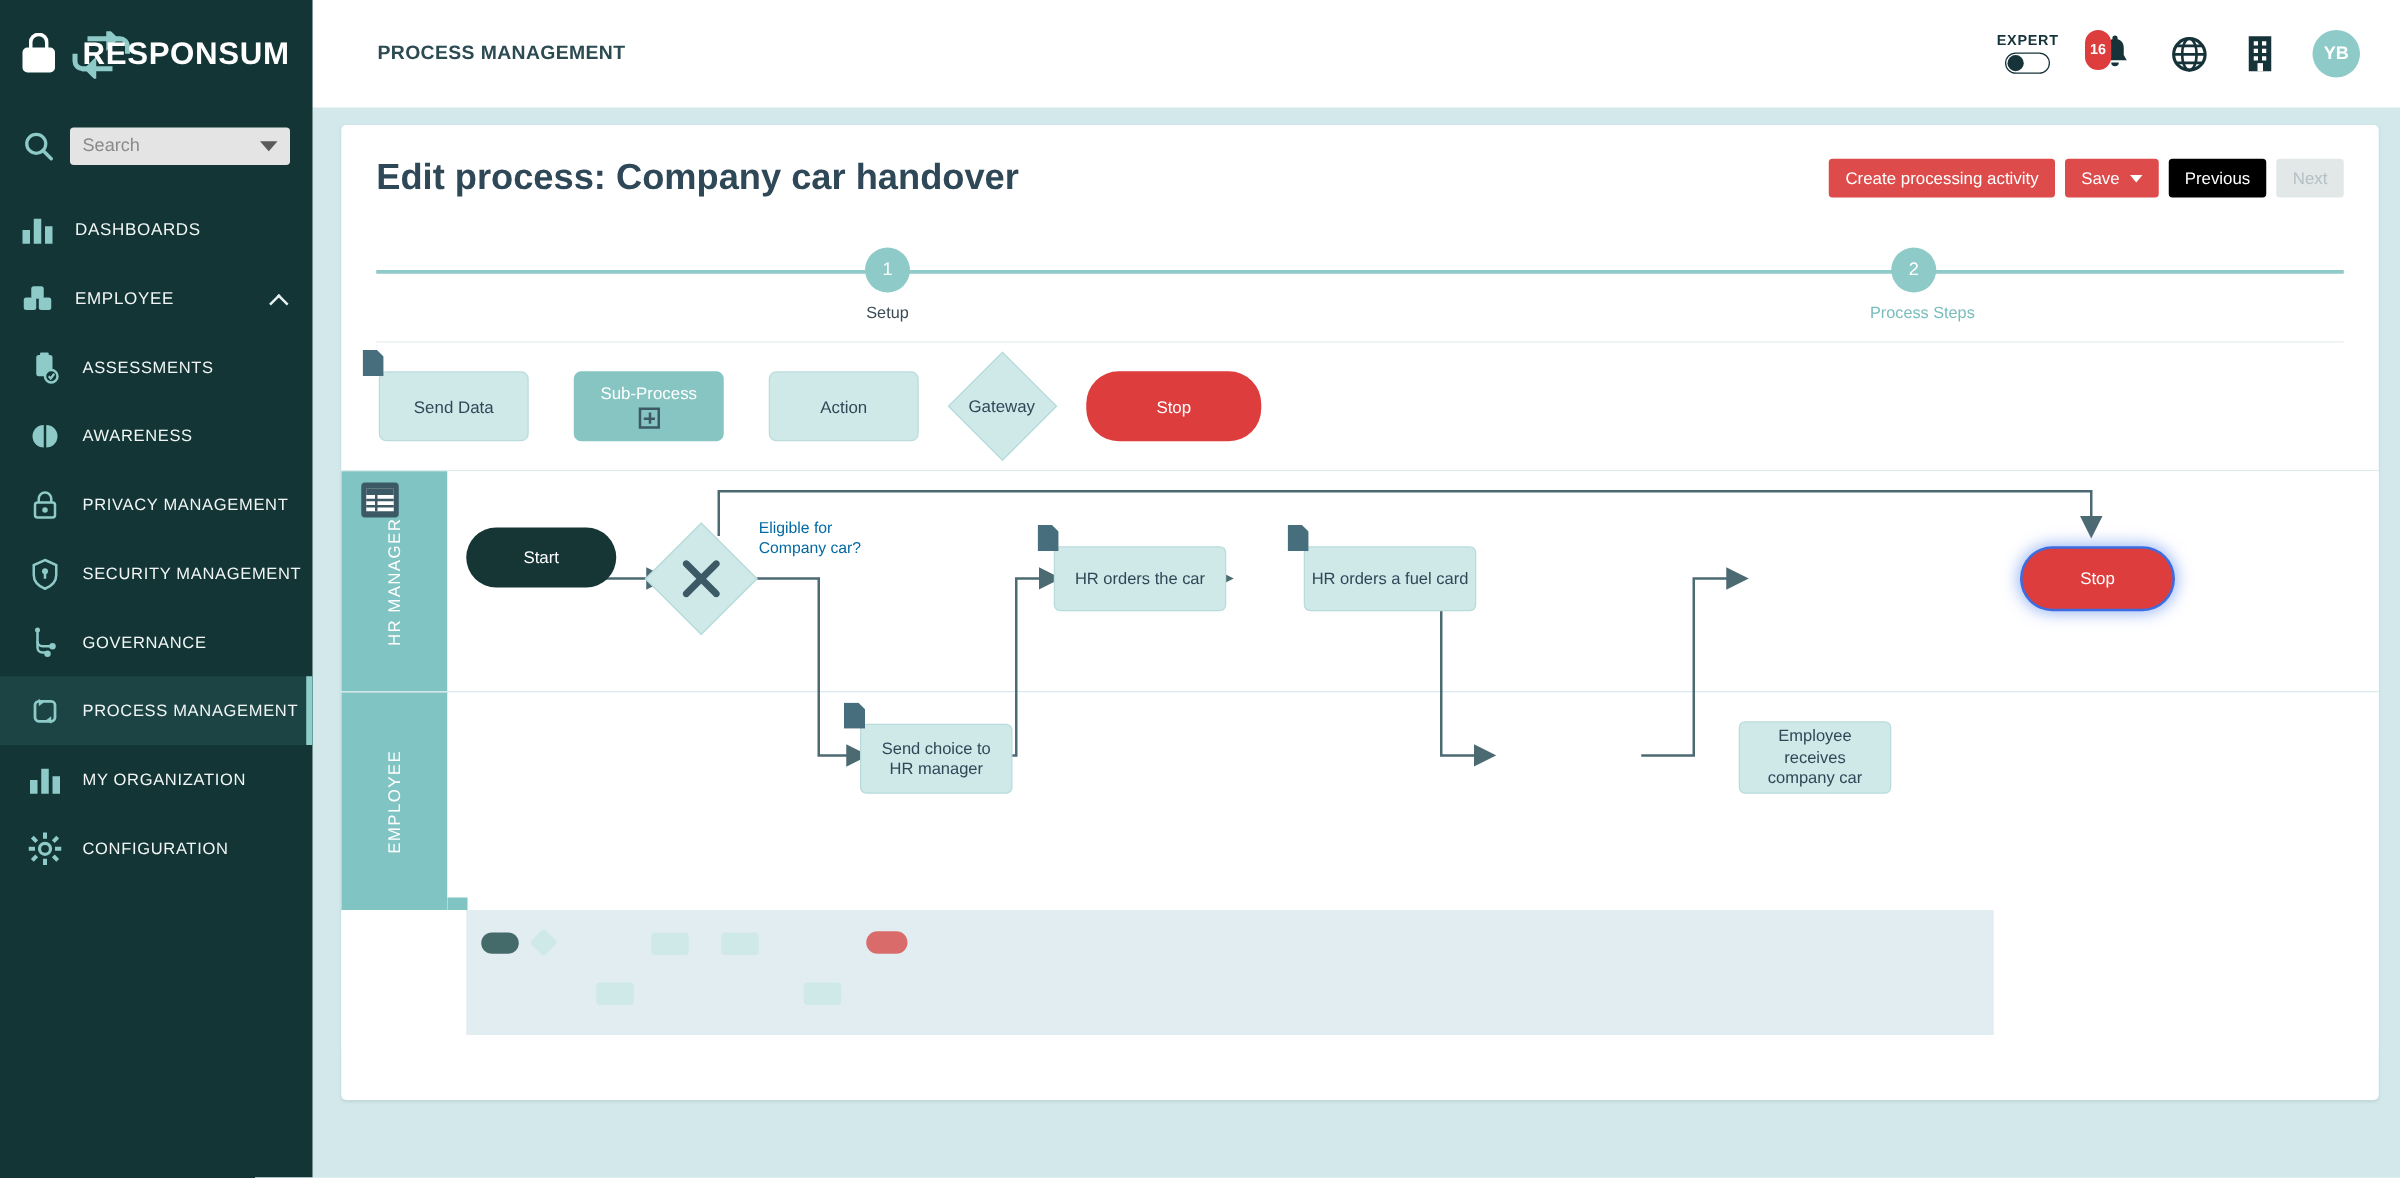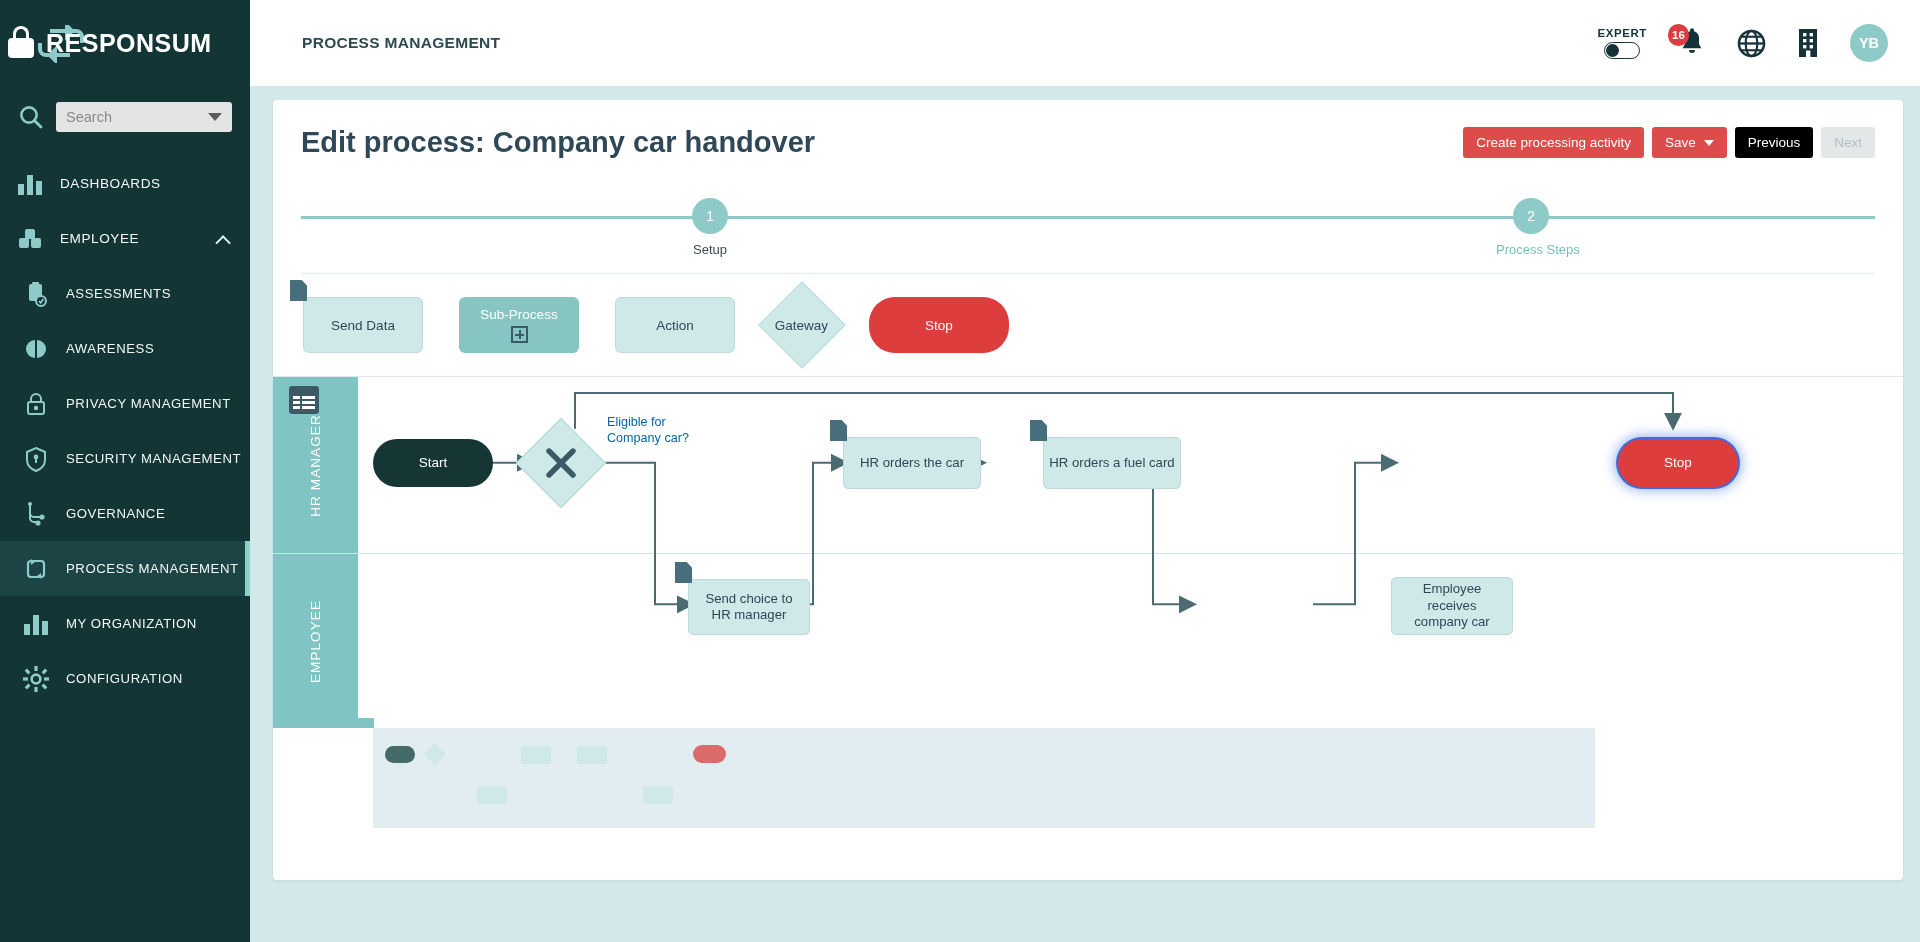--- a/index.html
+++ b/index.html
@@ -13,22 +13,22 @@
 
   
   .sidebar {
     width: 250px; height: 942px;
     background: #133535;
     flex: 0 0 250px;
     position: relative;
     z-index: 5;
   }
   .logo-bar {
-    height: 86px; display: flex; align-items: center; gap: 10px;
-    padding-left: 6px;
+    height: 86px; display: flex; align-items: center; gap: 20px;
+    padding-left: 16px;
   }
   .lock-icon { width: 30px; height: 34px; position: relative; }
   .lock-icon .shackle {
     position: absolute; left: 7px; top: 0; width: 16px; height: 16px;
     border: 3.5px solid #ffffff; border-bottom: none;
     border-radius: 9px 9px 0 0;
   }
   .lock-icon .body {
     position: absolute; left: 2px; top: 12px; width: 26px; height: 20px;
     background: #ffffff; border-radius: 4px;
@@ -85,21 +85,21 @@
   .top-right { display: flex; align-items: center; gap: 30px; }
   .expert-wrap { display: flex; flex-direction: column; align-items: center; gap: 3px; }
   .expert-lbl { font-size: 11.5px; font-weight: bold; color: #16333a; letter-spacing: .6px; }
   .toggle {
     width: 36px; height: 17px; border-radius: 10px; border: 1.6px solid #16333a;
     position: relative; background: #ffffff; cursor: pointer;
   }
   .toggle .knob { position: absolute; left: 1px; top: 1px; width: 13px; height: 13px; border-radius: 50%; background: #16333a; }
   .bell-wrap { position: relative; width: 30px; height: 32px; cursor: pointer; }
   .badge {
-    position: absolute; left: -9px; top: -3px; min-width: 21px; height: 22px;
+    position: absolute; left: -9px; top: -3px; min-width: 21px; height: 32px;
     background: #dd3d3d; border-radius: 11px; color: #fff; font-size: 11.5px; font-weight: bold;
     display: flex; align-items: center; justify-content: center; padding: 0 4px; z-index: 3;
   }
   .avatar {
     width: 38px; height: 38px; border-radius: 50%; background: #8ecac8;
     display: flex; align-items: center; justify-content: center;
     color: #ffffff; font-size: 14.5px; font-weight: bold; cursor: pointer;
   }
 
   
@@ -485,21 +485,21 @@
             <path d="M146 86 H258" marker-end="url(#ah)"></path>
             <path d="M302 52 V16 H1400 V50" marker-end="url(#ah)"></path>
             <path d="M316 86 H382 V228 H418" marker-end="url(#ah)"></path>
             <path d="M502 228 H540 V86 H572" marker-end="url(#ah)"></path>
             <path d="M632 86 H710" marker-end="url(#ah)"></path>
             <path d="M838 86 H880 V228 H920" marker-end="url(#ah)"></path>
             <path d="M1040 228 H1082 V86 H1122" marker-end="url(#ah)"></path>
           </g>
         </svg>
 
-        <div class="node node-start" style="left:100px;top:62px;width:120px;height:48px">
+        <div class="node node-start" style="left:100px;top:45px;width:120px;height:48px">
           <span>Start</span>
         </div>
 
         <div class="gw" style="left:256px;top:54px"></div>
         <svg class="gw-x" style="left:273px;top:71px" viewBox="0 0 30 30">
           <line x1="3" y1="3" x2="27" y2="27" stroke="#3c5a66" stroke-width="5.4" stroke-linecap="round"></line>
           <line x1="27" y1="3" x2="3" y2="27" stroke="#3c5a66" stroke-width="5.4" stroke-linecap="round"></line>
         </svg>
         <div class="gw-label" style="left:334px;top:38px">
           <div>Eligible for</div>

